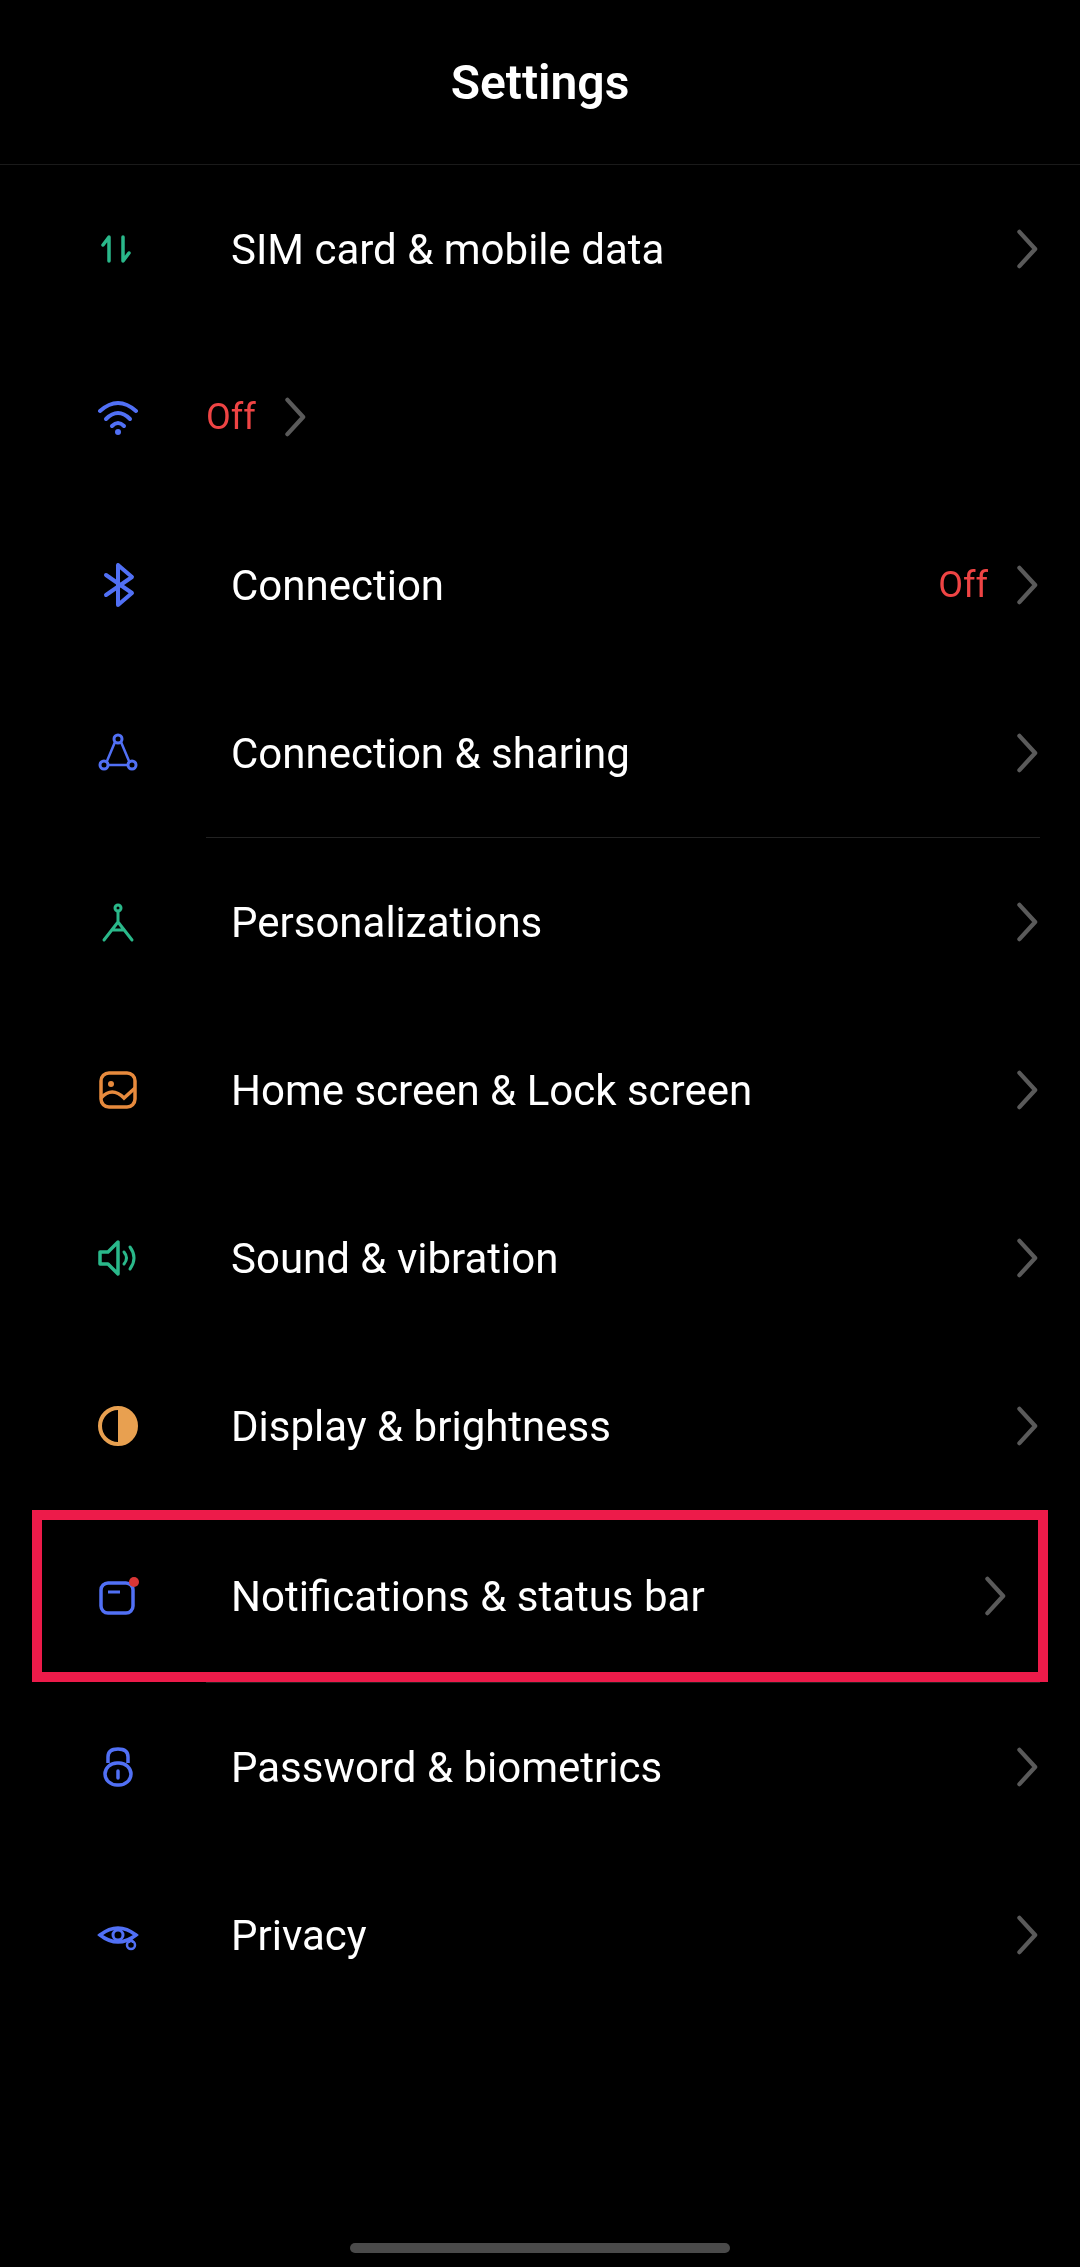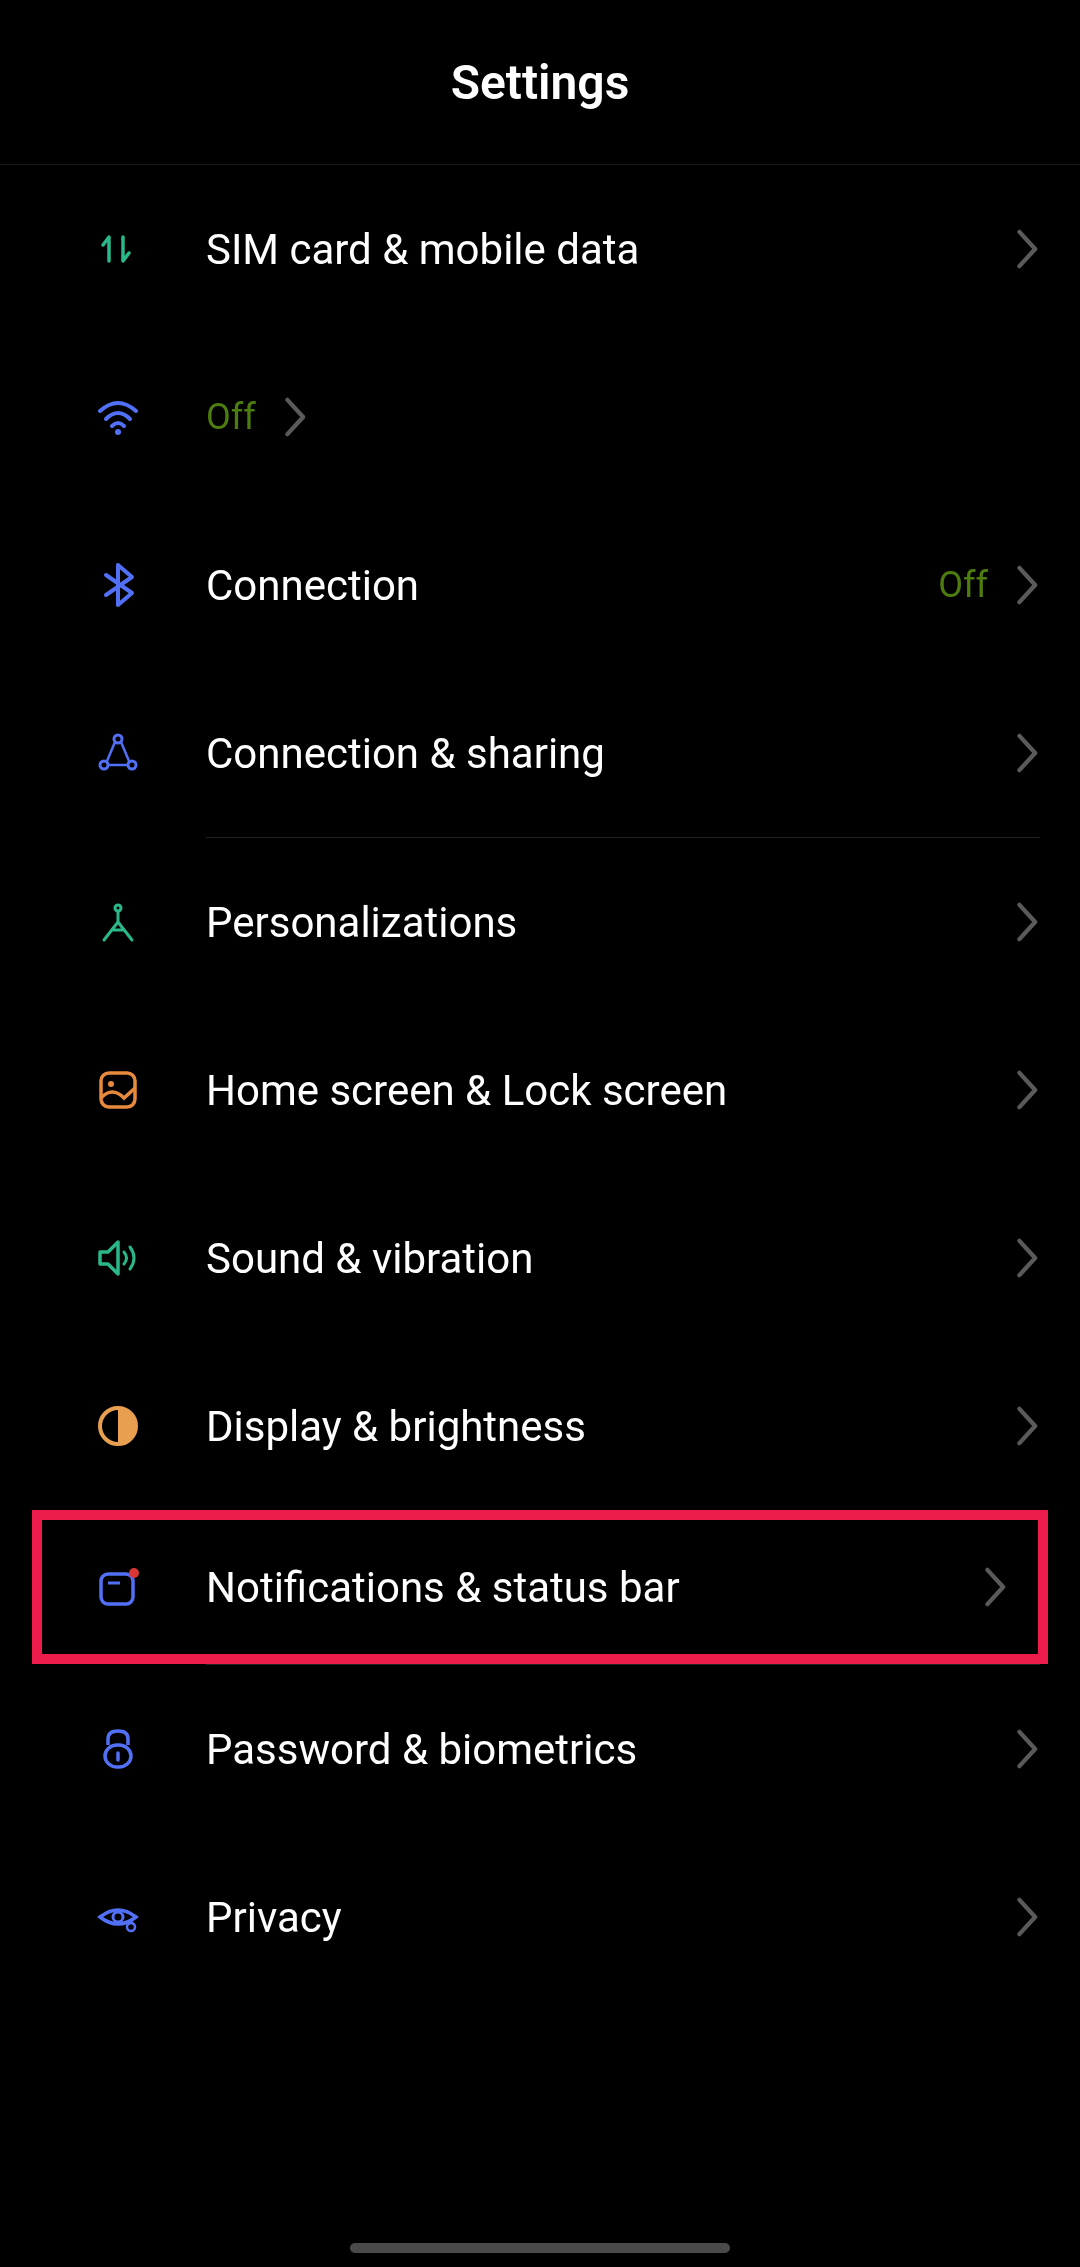--- a/index.html
+++ b/index.html
@@ -43,39 +43,40 @@
       display: flex;
       align-items: center;
       height: 168px;
       padding: 0 40px 0 88px;
       position: relative;
     }
     .row.highlighted {
       border: 10px solid #ed1b4a;
       margin: 0 32px;
       padding: 0 30px 0 46px;
-      height: 154px;
+      height: 172px;
     }
     .icon-wrap {
       width: 60px;
       height: 60px;
       display: flex;
       align-items: center;
       justify-content: center;
       margin-right: 58px;
     }
     .label {
       font-size: 42px;
       font-weight: 400;
       color: #ffffff;
       flex: 1;
+      margin-left: 25px;
     }
     .value {
       font-size: 36px;
-      color: #4d7c0f;
+      color: #ef4444;
       margin-right: 28px;
     }
     .chevron {
       width: 24px;
       height: 40px;
       color: #5a5a5a;
     }
     .home-indicator {
       position: absolute;
       bottom: 14px;

